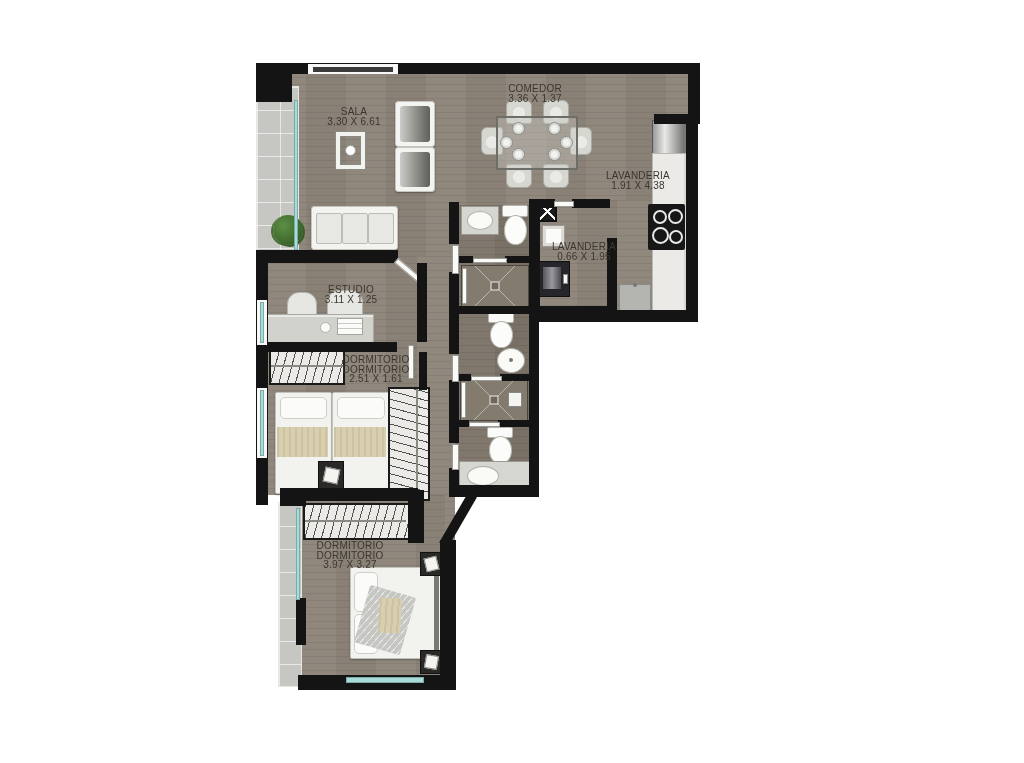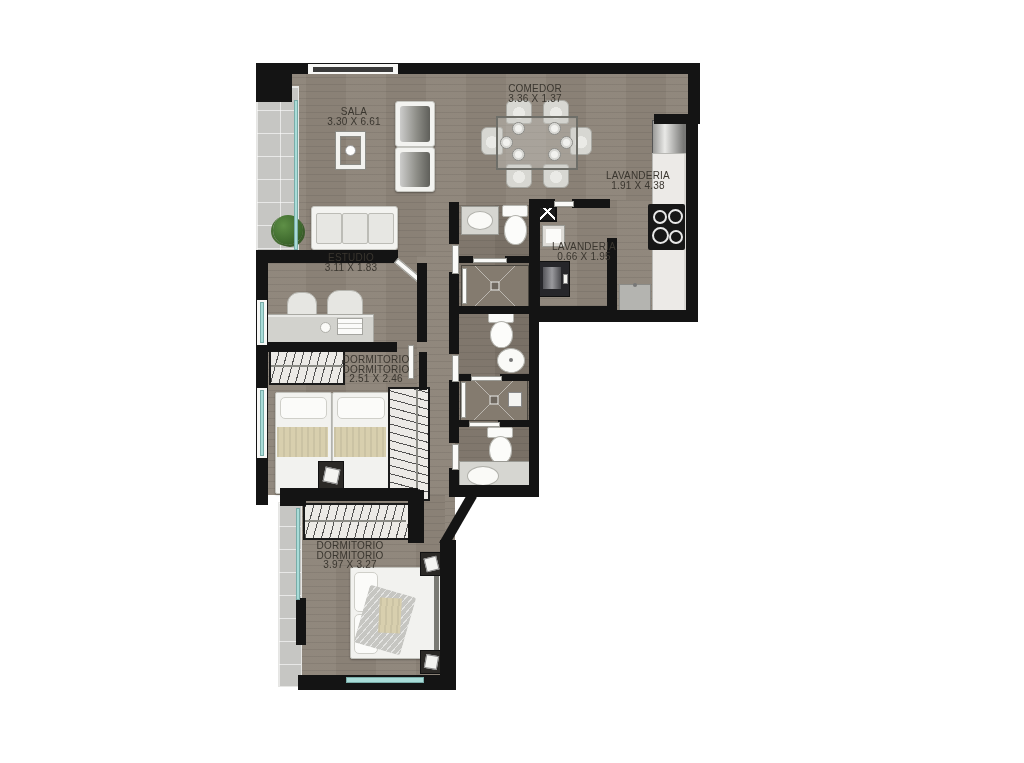--- a/index.html
+++ b/index.html
@@ -264,28 +264,28 @@
     <div>3.36 X 1.37</div>
   </div>
   <div class="label" style="left:638px;top:171px;">
     <div>LAVANDERIA</div>
     <div>1.91 X 4.38</div>
   </div>
   <div class="label" style="left:584px;top:242px;">
     <div>LAVANDERIA</div>
     <div>0.66 X 1.95</div>
   </div>
-  <div class="label" style="left:351px;top:253px;">
+  <div class="label" style="left:351px;top:285px;">
     <div>ESTUDIO</div>
-    <div>3.11 X 1.83</div>
+    <div>3.11 X 1.25</div>
   </div>
   <div class="label" style="left:376px;top:355px;">
     <div>DORMITORIO</div>
     <div>DORMITORIO</div>
-    <div>2.51 X 2.46</div>
+    <div>2.51 X 1.61</div>
   </div>
   <div class="label" style="left:350px;top:541px;">
     <div>DORMITORIO</div>
     <div>DORMITORIO</div>
     <div>3.97 X 3.27</div>
   </div>
 
 </div>
 
 </body></html>

